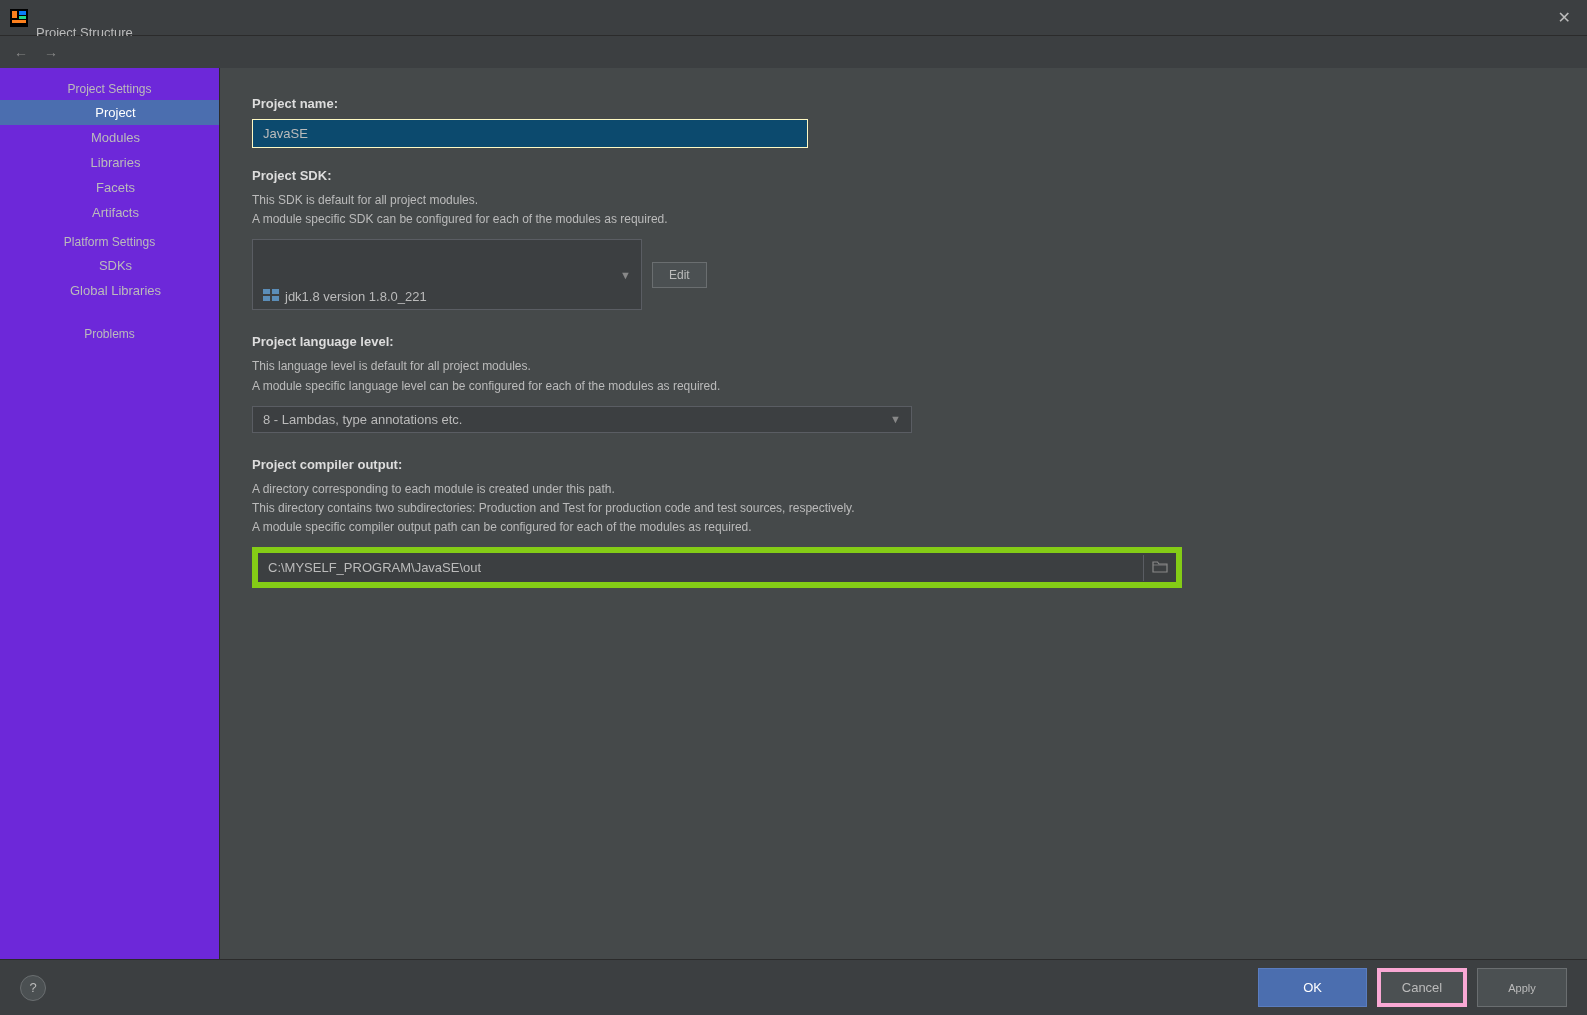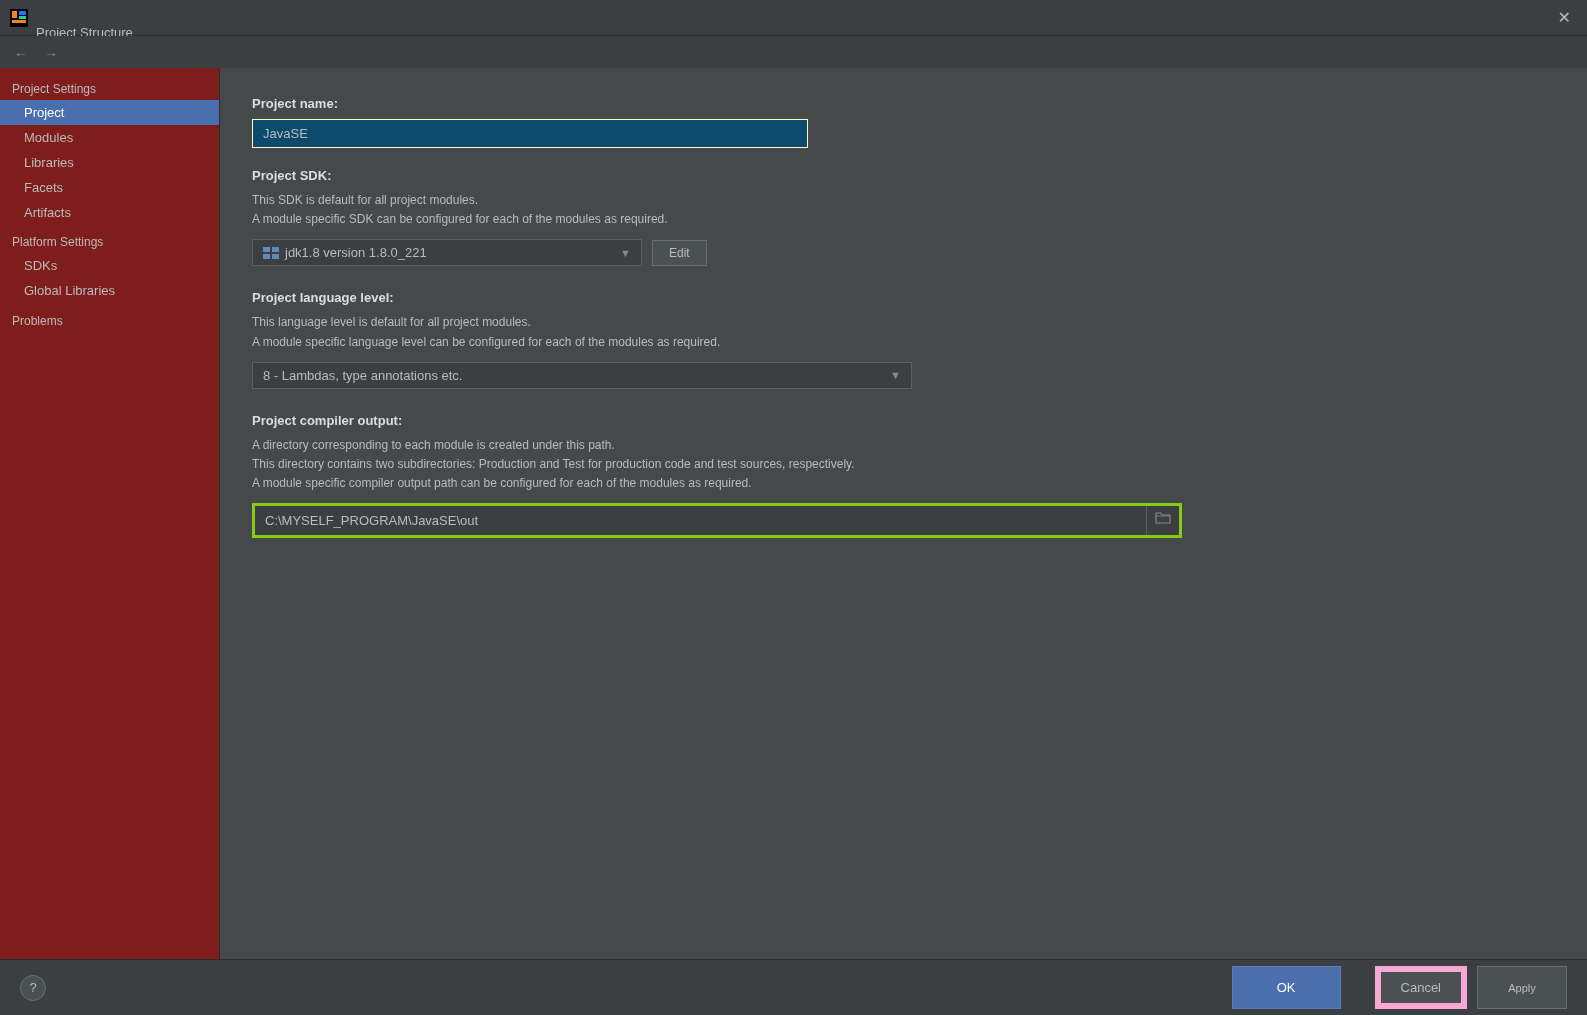--- a/index.html
+++ b/index.html
@@ -62,25 +62,26 @@
       cursor: pointer;
       padding: 2px 4px;
     }
     .main-content {
       display: flex;
       flex: 1;
       overflow: hidden;
     }
     .sidebar {
       width: 220px;
-      background: #7f1d1d;
+      background: #6d28d9;
       border-right: 1px solid #2b2b2b;
       padding: 8px 0;
       flex-shrink: 0;
       overflow-y: auto;
+      text-align: center;
     }
     .sidebar-section-label {
       color: #bbbbbb;
       font-size: 12px;
       padding: 6px 12px 4px 12px;
       font-weight: normal;
     }
     .sidebar-item {
       padding: 5px 12px 5px 24px;
       cursor: pointer;
@@ -156,22 +157,23 @@
     .edit-button {
       background: #4b5052;
       border: 1px solid #6a6e70;
       color: #bbbbbb;
       font-size: 12px;
       padding: 5px 16px;
       cursor: pointer;
     }
     .path-input-row {
       display: flex;
-      background: #3c3f41;
-      border: 3px solid #84cc16;
+      align-items: center;
+      background: #3c3f41;
+      border: 6px solid #84cc16;
       width: 930px;
     }
     .path-input {
       flex: 1;
       background: transparent;
       border: none;
       color: #bbbbbb;
       font-size: 13px;
       padding: 7px 10px;
       outline: none;
@@ -214,27 +216,26 @@
       background: #4b6eaf;
       border: 1px solid #5a7dc0;
       color: #ffffff;
       font-size: 13px;
       padding: 8px 44px;
       cursor: pointer;
       min-width: 90px;
     }
     .btn-cancel {
       background: #4b5052;
-      border: 6px solid #f9a8d4;
+      border: 4px solid #f9a8d4;
       color: #bbbbbb;
       font-size: 13px;
       padding: 8px 20px;
       cursor: pointer;
       min-width: 90px;
-      margin-left: 24px;
     }
     .btn-apply {
       background: #4b5052;
       border: 1px solid #6a6e70;
       color: #bbbbbb;
       font-size: 11px;
       padding: 8px 20px;
       cursor: pointer;
       min-width: 90px;
     }
@@ -288,37 +289,37 @@
     <div class="sidebar-item">
       <span>Artifacts</span>
     </div>
     <div class="sidebar-platform-label">Platform Settings</div>
     <div class="sidebar-item">
       <span>SDKs</span>
     </div>
     <div class="sidebar-item">
       <span>Global Libraries</span>
     </div>
-    <div class="sidebar-section-label" style="margin-top: 5px;">Problems</div>
+    <div class="sidebar-section-label" style="margin-top: 18px;">Problems</div>
   </div>
 
   <div class="content-area">
     
     <div class="field-label">Project name:</div>
     <input class="text-input" type="text" value="JavaSE" style="">
 
     
     <div class="field-label">Project SDK:</div>
     <div class="description-text">
       <div>This SDK is default for all project modules.</div>
       <div>A module specific SDK can be configured for each of the modules as required.</div>
     </div>
     <div class="dropdown-row">
       <div class="dropdown dropdown-sdk">
-        <span style="display:inline-flex;align-items:center;gap:6px;">
+        <span style="display:inline-flex;gap:6px;margin-top:44px;">
           <svg width="16" height="12" viewBox="0 0 16 12" xmlns="http://www.w3.org/2000/svg">
             <rect x="0" y="0" width="7" height="5" fill="#5b8db8"></rect>
             <rect x="0" y="7" width="7" height="5" fill="#5b8db8"></rect>
             <rect x="9" y="0" width="7" height="5" fill="#5b8db8"></rect>
             <rect x="9" y="7" width="7" height="5" fill="#5b8db8"></rect>
           </svg>
           <span>jdk1.8  version 1.8.0_221</span>
         </span>
         <span class="dropdown-arrow">▼</span>
       </div>

